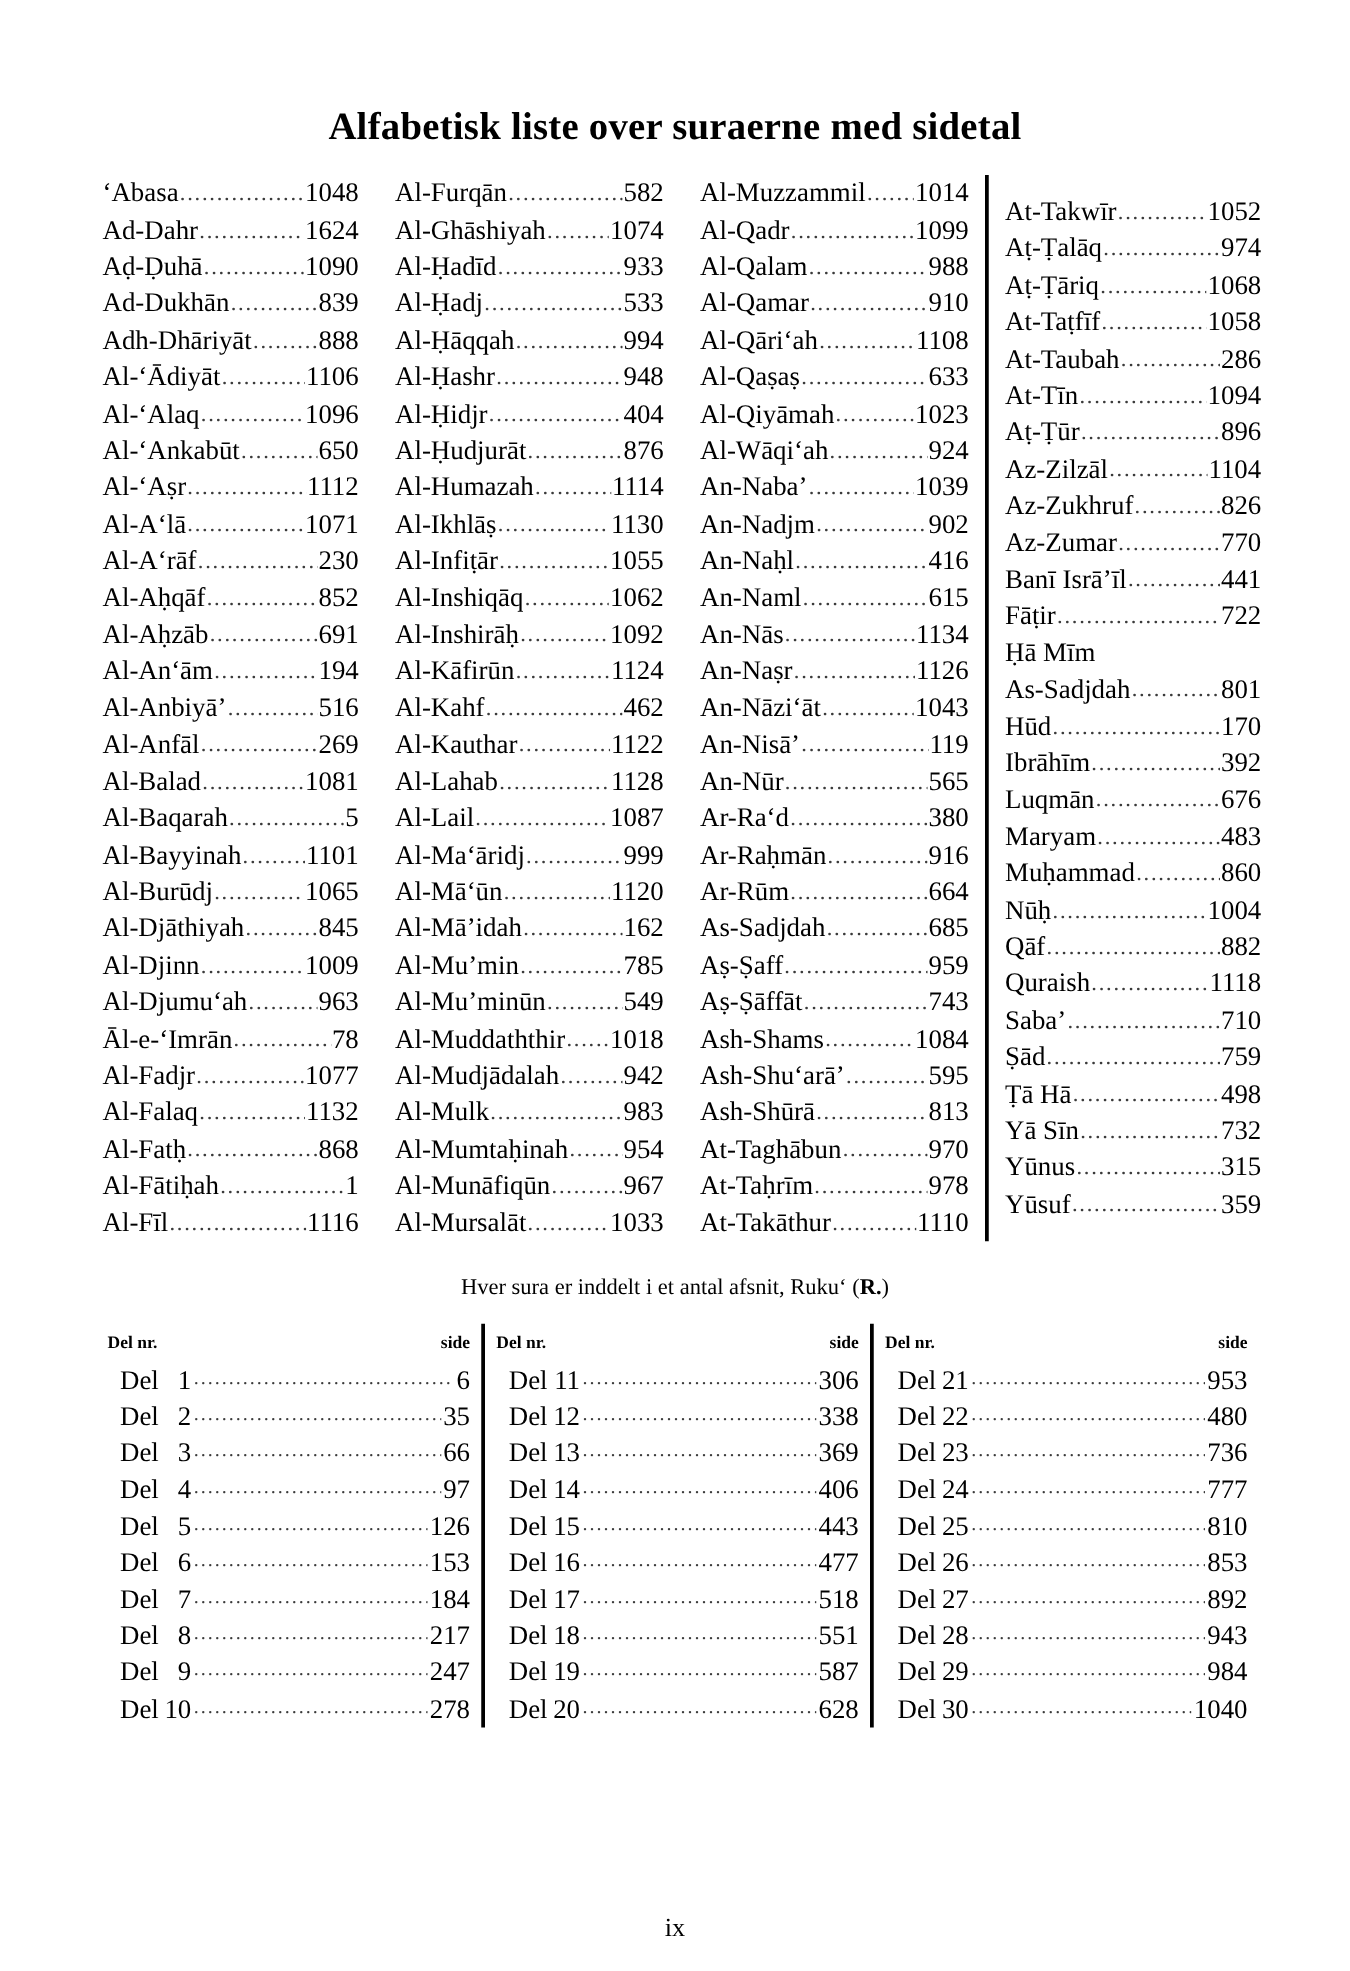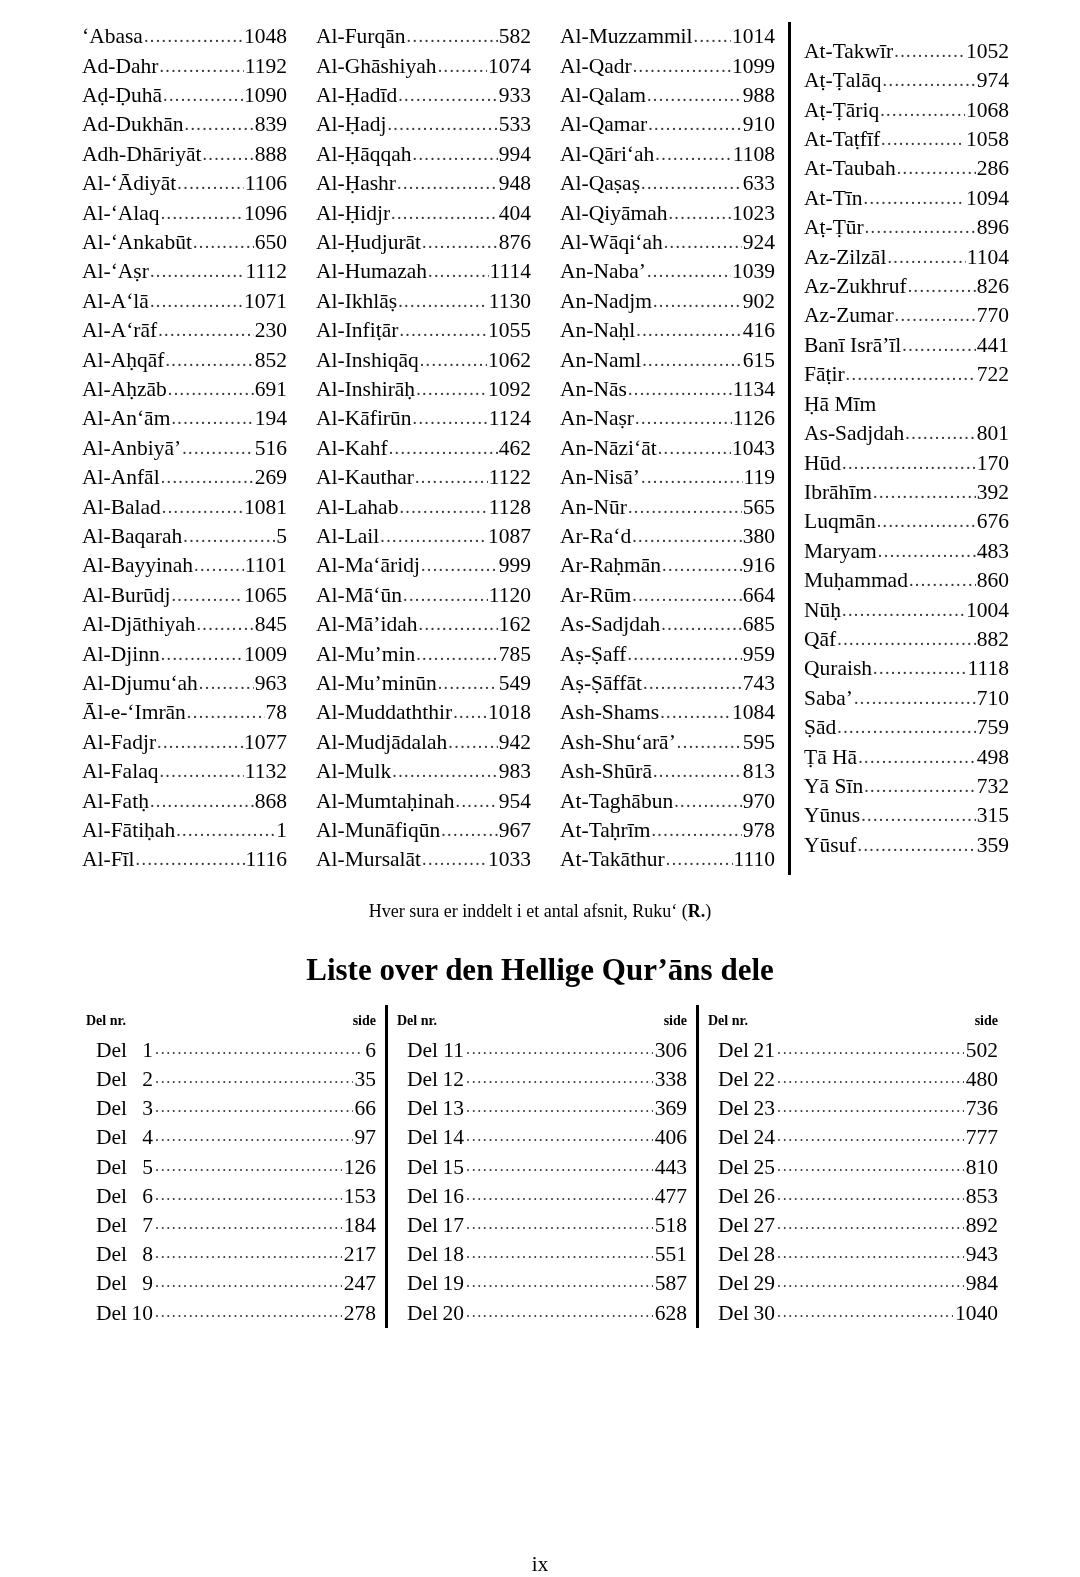--- a/index.html
+++ b/index.html
@@ -155,32 +155,33 @@
     top: 1530px;
     text-align: center;
     font-size: 21px;
   }
 </style>
 </head>
 <body>
 
 <div class="page">
 
+  <h1 class="title">Alfabetisk liste over suraerne med sidetal</h1>
 
   <div class="sura-table">
     <div class="sura-col c1">
         <div class="entry">
           <span class="nm">‘Abasa</span>
           <span class="leader">......................................................................</span>
           <span class="pg">1048</span>
         </div>
         <div class="entry">
           <span class="nm">Ad-Dahr</span>
           <span class="leader">......................................................................</span>
-          <span class="pg">1192</span>
+          <span class="pg">1624</span>
         </div>
         <div class="entry">
           <span class="nm">Aḍ-Ḍuhā</span>
           <span class="leader">......................................................................</span>
           <span class="pg">1090</span>
         </div>
         <div class="entry">
           <span class="nm">Ad-Dukhān</span>
           <span class="leader">......................................................................</span>
           <span class="pg">839</span>
@@ -749,21 +750,20 @@
           <span class="leader">......................................................................</span>
           <span class="pg">359</span>
         </div>
       </div>
   </div>
 
   <p class="caption">
     <span>Hver sura er inddelt i et antal afsnit, Ruku‘ (</span><b>R.</b><span>)</span>
   </p>
 
-  <h1 class="title2">Liste over den Hellige Qur’āns dele</h1>
 
   <div class="del-table">
     <div class="del-col">
         <div class="del-head">
           <span class="h-left">Del nr.</span>
           <span class="h-right">side</span>
         </div>
         <div class="del-row">
           <span class="d-lbl">Del</span>
           <span class="d-num">1</span>
@@ -895,21 +895,21 @@
     <div class="vrule"></div>
     <div class="del-col">
         <div class="del-head">
           <span class="h-left">Del nr.</span>
           <span class="h-right">side</span>
         </div>
         <div class="del-row">
           <span class="d-lbl">Del</span>
           <span class="d-num">21</span>
           <span class="leader">............................................................................................................................................</span>
-          <span class="d-pg">502</span>
+          <span class="d-pg">953</span>
         </div>
         <div class="del-row">
           <span class="d-lbl">Del</span>
           <span class="d-num">22</span>
           <span class="leader">............................................................................................................................................</span>
           <span class="d-pg">480</span>
         </div>
         <div class="del-row">
           <span class="d-lbl">Del</span>
           <span class="d-num">23</span>

